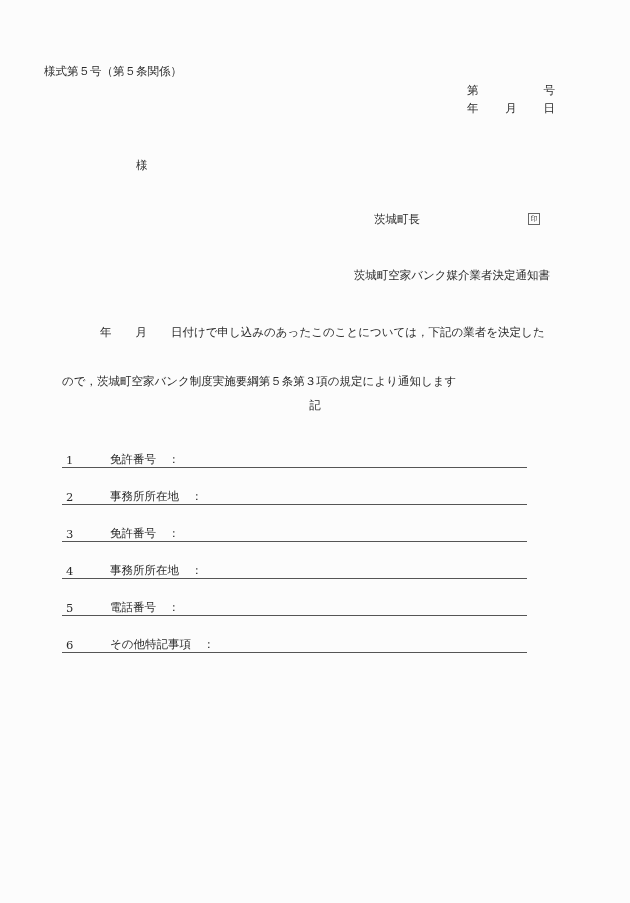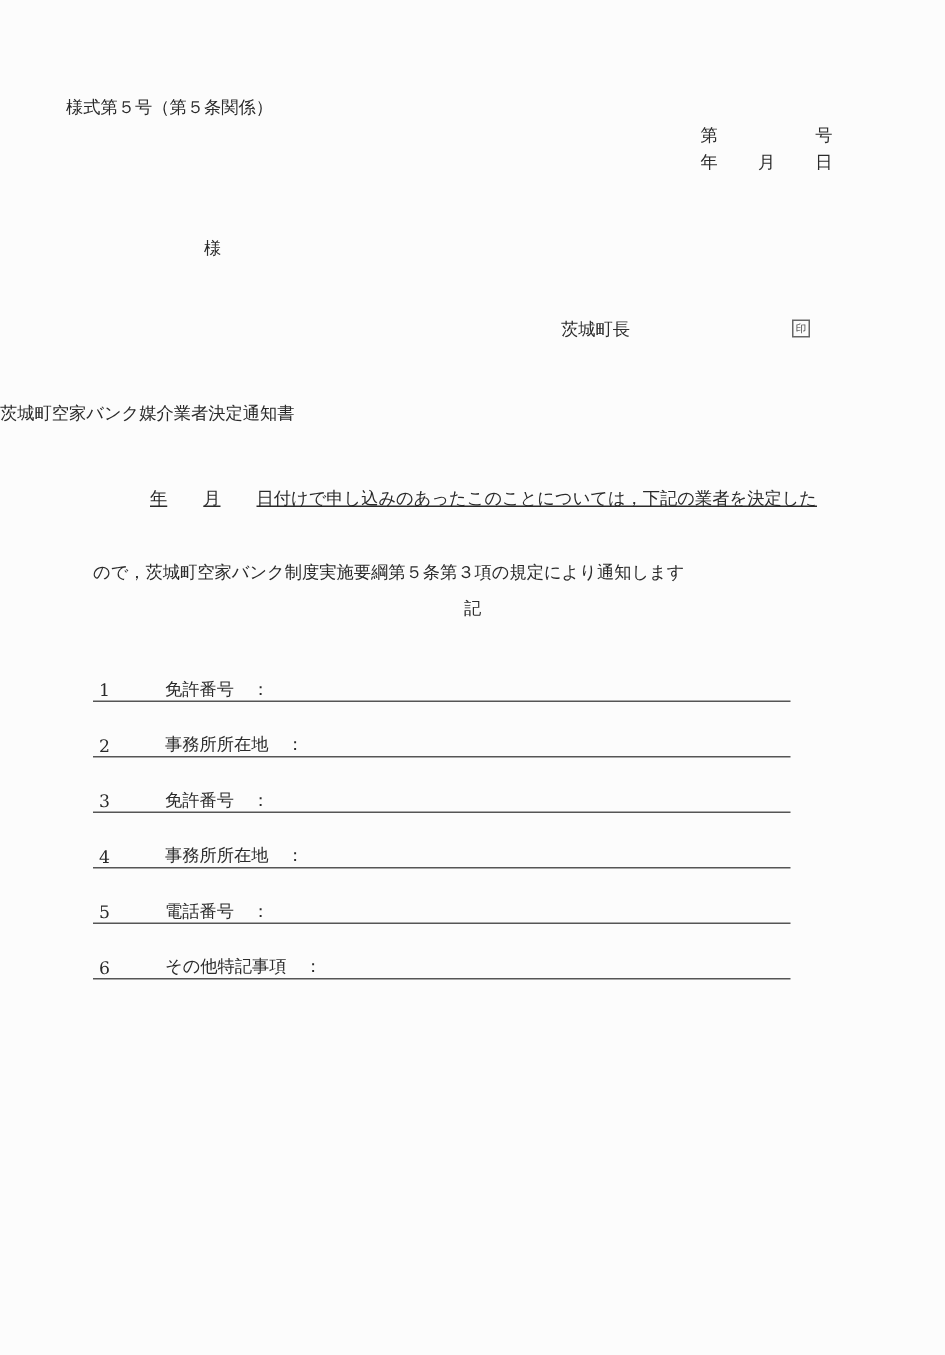--- a/index.html
+++ b/index.html
@@ -24,26 +24,26 @@
     .row2 { display: flex; justify-content: space-between; }
     .addressee { left: 136px; top: 158px; }
     .sender { left: 374px; top: 212px; }
     .seal {
       left: 528px; top: 213px;
       width: 10px; height: 10px;
       border: 1px solid #666;
       font-size: 7px; line-height: 10px; text-align: center;
       color: #444;
     }
-    .title { left: 0; width: 550px; top: 268px; text-align: left; }
+    .title { left: 0; width: 550px; top: 268px; text-align: right; }
     .body-text {
       left: 62px; top: 322px; width: 510px;
       white-space: normal; line-height: 20px;
     }
-    .body-text .l1 { display: block; padding-left: 38px; text-decoration: underline; }
+    .body-text .l1 { display: block; padding-left: 38px; }
     .body-text .l2 { display: block; margin-top: 29px; }
     .gap { display: inline-block; }
     .ki { left: 0; width: 630px; top: 398px; text-align: center; }
     .field {
       left: 62px; width: 465px; height: 17px;
       border-bottom: 1.5px solid #555;
       display: flex; align-items: flex-end;
     }
     .field .num { width: 22px; padding-left: 4px; }
     .field .lbl { margin-left: 22px; }

